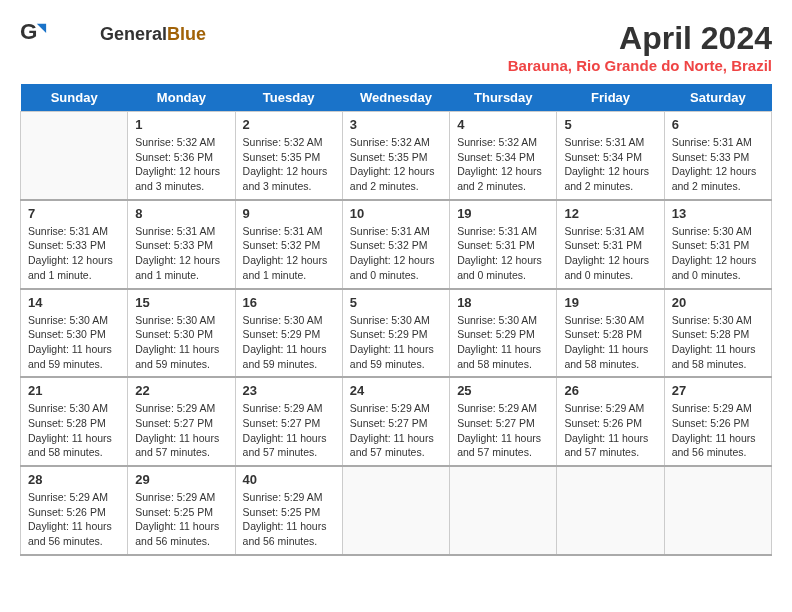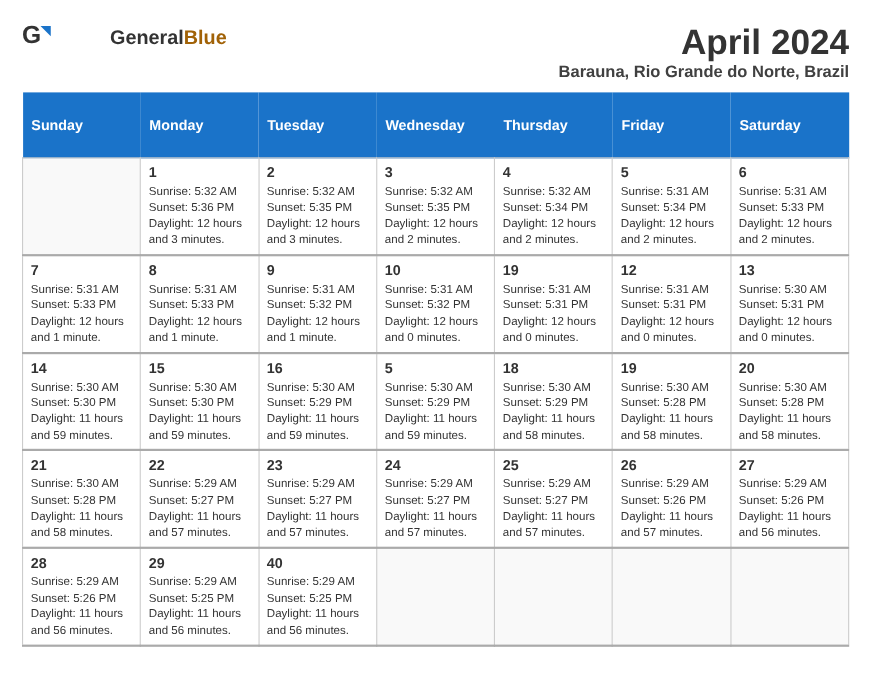--- a/index.html
+++ b/index.html
@@ -39,33 +39,33 @@
     .title-section {
       text-align: right;
     }
     .month-year {
       font-size: 32px;
       font-weight: bold;
       color: #333;
     }
     .location {
       font-size: 15px;
-      color: #404040;
+      color: #ef4444;
       font-weight: bold;
     }
     table {
       width: 100%;
       border-collapse: collapse;
       font-size: 11px;
     }
     thead tr th {
       background-color: #1a73c9;
       color: #fff;
-      padding: 22px 8px;
-      text-align: left;
+      padding: 6px 8px;
+      text-align: center;
       font-size: 13px;
       font-weight: bold;
     }
     tbody tr td {
       border: 1px solid #ccc;
       vertical-align: top;
       padding: 5px 7px;
       width: 107px;
       min-height: 80px;
     }

